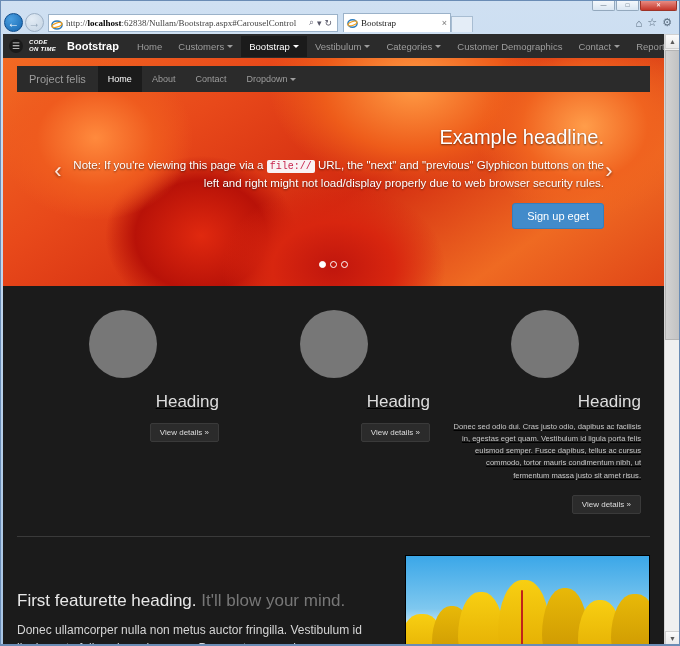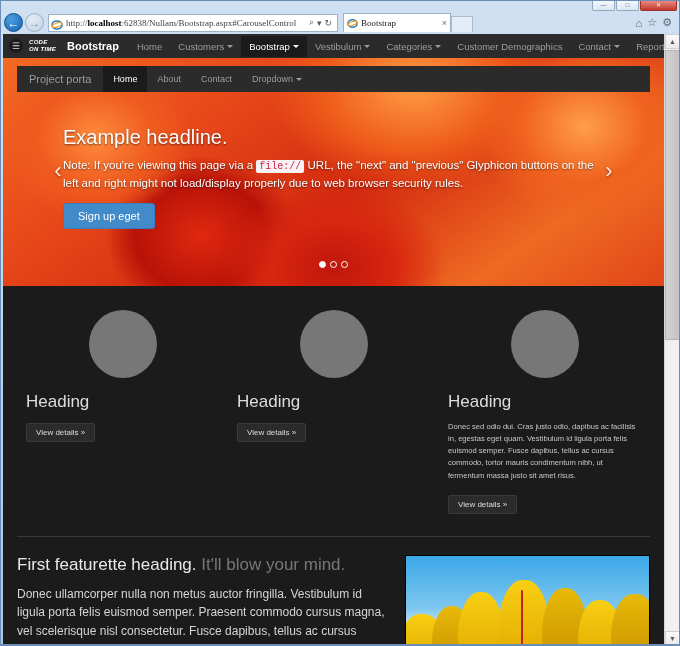--- a/index.html
+++ b/index.html
@@ -166,21 +166,21 @@
   #proj-name {
     color: #9d9d9d; font-size: 11px; padding: 0 12px;
   }
   .inav {
     color: #9d9d9d; font-size: 9px; padding: 8px 10px;
   }
   .inav.active { background: #1b1b1b; color: #fff; }
 
   .carousel-caption {
     position: absolute; left: 60px; right: 60px; top: 68px;
-    text-align: left; color: #fff;
+    text-align: right; color: #fff;
     text-shadow: 0 1px 2px rgba(0,0,0,.55);
   }
   .carousel-caption h1 {
     font-size: 20px; font-weight: normal; margin-bottom: 8px;
   }
   .carousel-caption p {
     font-size: 11.5px; line-height: 1.45; margin-bottom: 12px;
   }
   code.fileurl {
     background: #f9f2f4; color: #c7254e;
@@ -208,21 +208,21 @@
     display: inline-block; width: 7px; height: 7px; border-radius: 50%;
     border: 1px solid #fff; margin: 0 2px;
   }
   .car-indicators span.on { background: #fff; }
 
   
   #cols {
     display: flex; padding: 24px 14px 0 14px; background: #1b1b1b;
   }
   .col {
-    flex: 1; text-align: left; padding: 0 9px;
+    flex: 1; text-align: right; padding: 0 9px; text-decoration: underline;
   }
   .circ {
     width: 68px; height: 68px; border-radius: 50%;
     background: #777; margin: 0 auto 14px auto;
   }
   .col h2 {
     font-size: 17px; font-weight: normal; color: #ddd; margin-bottom: 9px;
   }
   .col p {
     font-size: 7.6px; line-height: 1.6; color: #c8c8c8; margin-bottom: 11px;
@@ -236,21 +236,21 @@
     border: none; border-top: 1px solid #3a3a3a;
     margin: 22px 14px 0 14px;
   }
 
   
   #featurette {
     display: flex; padding: 18px 14px 0 14px; gap: 14px;
   }
   #feat-text { flex: 0 0 374px; }
   #feat-text h2 {
-    font-size: 17px; font-weight: normal; color: #e8e8e8; margin-bottom: 10px;
+    font-size: 17px; font-weight: normal; color: #e8e8e8; margin-bottom: 10px; margin-top: 36px;
   }
   #feat-text h2 .muted { color: #777; }
   #feat-text p {
     font-size: 12px; line-height: 1.55; color: #d5d5d5;
   }
   #feat-img {
     flex: 1; height: 112px; border: 1px solid #000;
     background:
       linear-gradient(to bottom, #3ba7e8 0%, #7fc8ef 48%, #bfe2f7 62%, #cfe8f8 66%, rgba(207,232,248,0) 67%),
       linear-gradient(to bottom, rgba(0,0,0,0) 55%, #e8b800 62%, #f5c400 100%);
@@ -361,21 +361,21 @@
             <div class="appnav-item"><span>Categories</span><span class="caret-d"></span></div>
             <div class="appnav-item"><span>Customer Demographics</span></div>
             <div class="appnav-item"><span>Contact</span><span class="caret-d"></span></div>
             <div class="appnav-item"><span>Reports</span></div>
           </div>
       </div>
 
       <div id="carousel">
 
         <div id="inner-navbar">
-          <div id="proj-name">Project porta</div>
+          <div id="proj-name">Project felis</div>
           <div id="inav-items" style="display:flex;align-items:center;">
               <div class="inav active"><span>Home</span></div>
               <div class="inav"><span>About</span></div>
               <div class="inav"><span>Contact</span></div>
               <div class="inav"><span>Dropdown</span><span class="caret-d"></span></div>
             </div>
         </div>
 
         <div class="car-arrow left">‹</div>
         <div class="car-arrow right">›</div>

